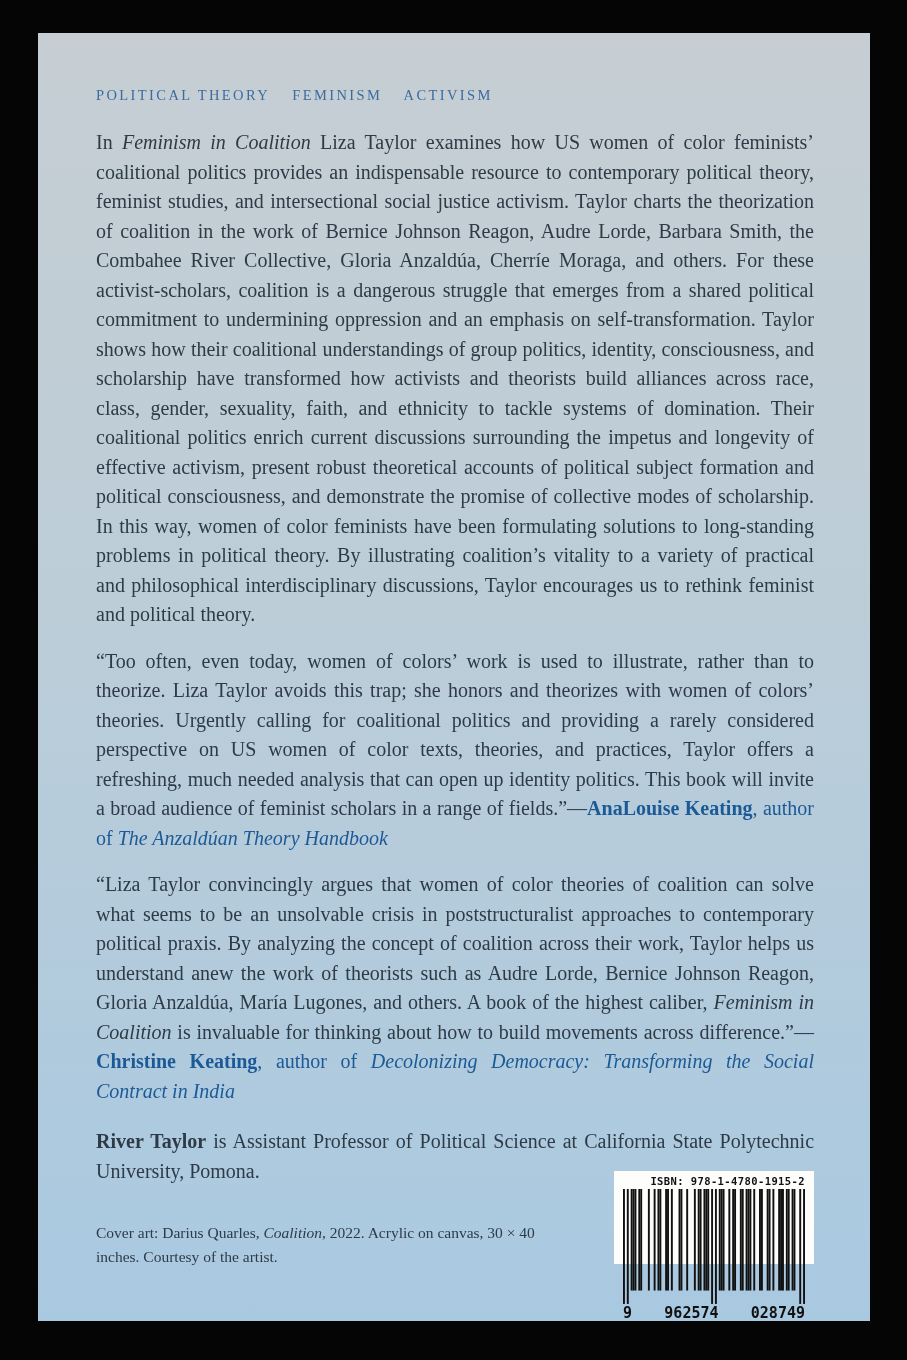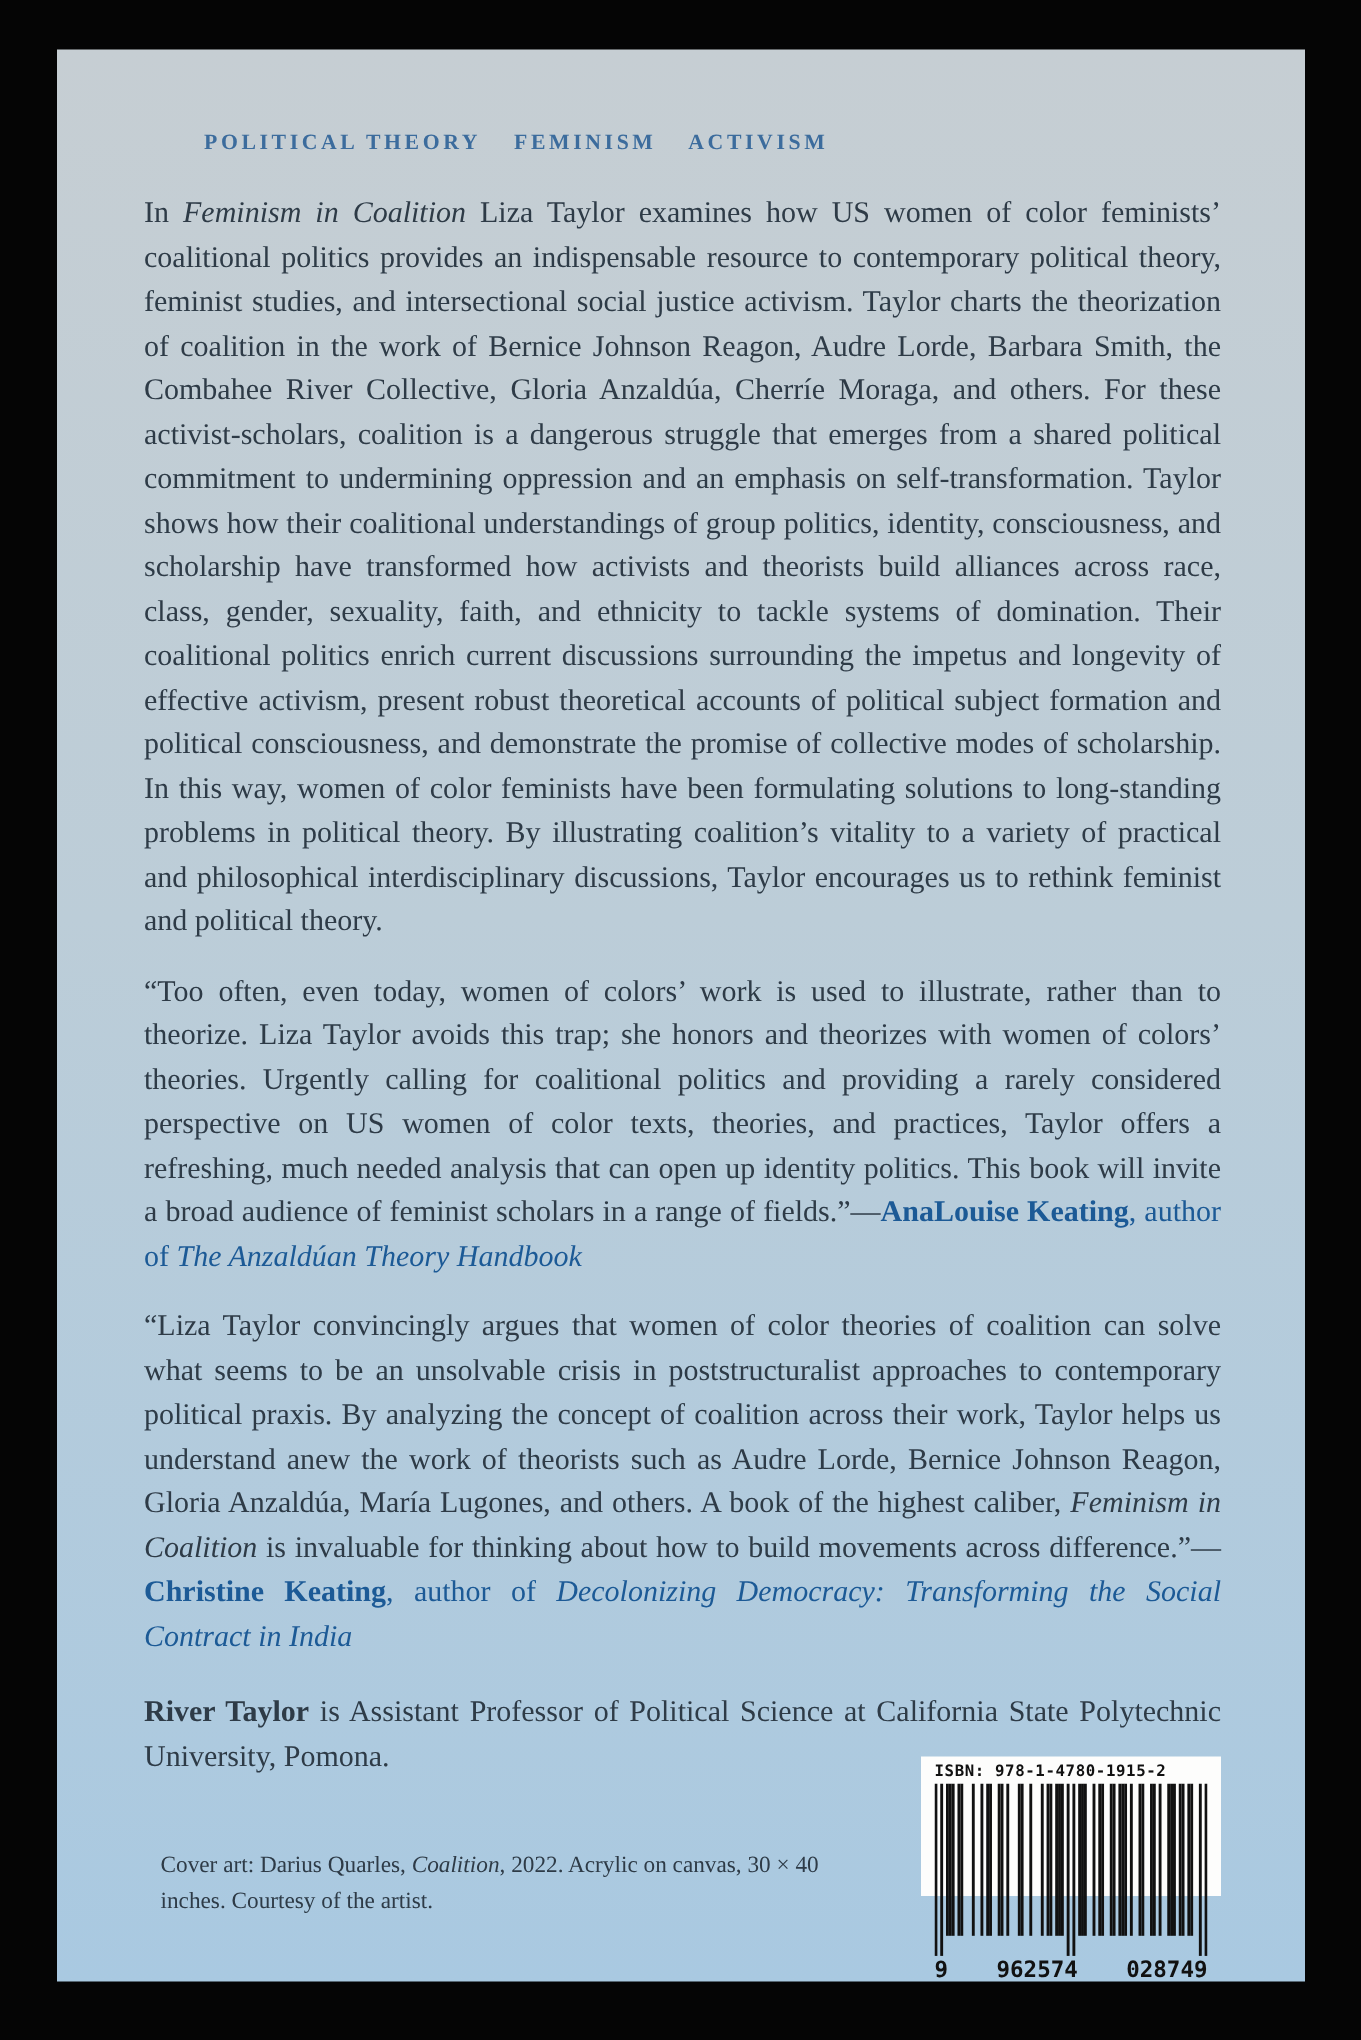--- a/index.html
+++ b/index.html
@@ -11,52 +11,52 @@
     overflow:hidden;
   }
   .cover{
     position:absolute;left:38px;top:33px;width:832px;height:1288px;
     background:linear-gradient(180deg,#c6ced3 0%,#bccdd8 45%,#a9c9e1 100%);
   }
   .content{
     position:absolute;left:58px;top:54px;width:718px;
   }
   .categories{
-    font-size:14.5px;font-weight:700;letter-spacing:2.4px;
-    color:#3c6c9d;margin-bottom:24px;margin-left:40px;
+    font-size:14.5px;font-weight:400;letter-spacing:2.4px;
+    color:#3c6c9d;margin-bottom:24px;
   }
   .categories span{margin-right:16px;}
   .body-text{
     font-size:20px;line-height:29.5px;color:#2e3b47;
     text-align:justify;margin:0 0 17px 0;
   }
   .bio{margin-top:21px;}
   .rn-i{font-style:italic;}
   .rn-b{font-weight:700;}
   .rn-a{color:#1c5a96;}
   .publisher{
     position:absolute;left:58px;top:1146px;
     color:#1c5a96;font-size:23px;white-space:nowrap;
   }
   .pub-name{font-weight:700;}
   .pub-url{margin-left:15px;}
   .credit{
     position:absolute;left:58px;top:1188px;width:450px;
-    font-size:15.5px;line-height:23.5px;color:#2e3b47;margin:11px;
+    font-size:15.5px;line-height:23.5px;color:#2e3b47;margin:0;
   }
   .barcode{
     position:absolute;left:576px;top:1138px;width:200px;height:93px;
     background:#fdfdfc;box-sizing:border-box;
     padding:4px 9px 5px 9px;
     display:flex;flex-direction:column;
   }
   .isbn{
     font-family:"DejaVu Sans Mono","Liberation Mono",monospace;
     font-size:10.5px;font-weight:700;letter-spacing:0.4px;
-    color:#111;text-align:left;white-space:nowrap;
+    color:#111;text-align:right;white-space:nowrap;
   }
   .bars{flex:1;margin-top:2px;}
   .bars svg{display:block;width:100%;height:100%;}
   .digits{
     display:flex;justify-content:space-between;
     font-family:"DejaVu Sans Mono","Liberation Mono",monospace;
     font-size:15px;font-weight:700;color:#111;
     margin-top:1px;line-height:16px;
   }
 </style>

